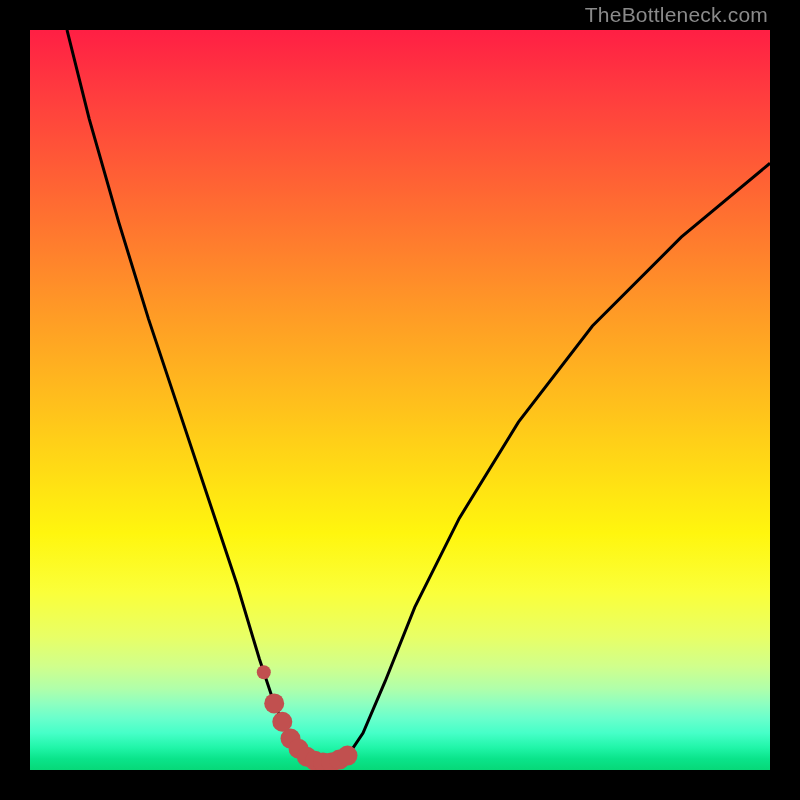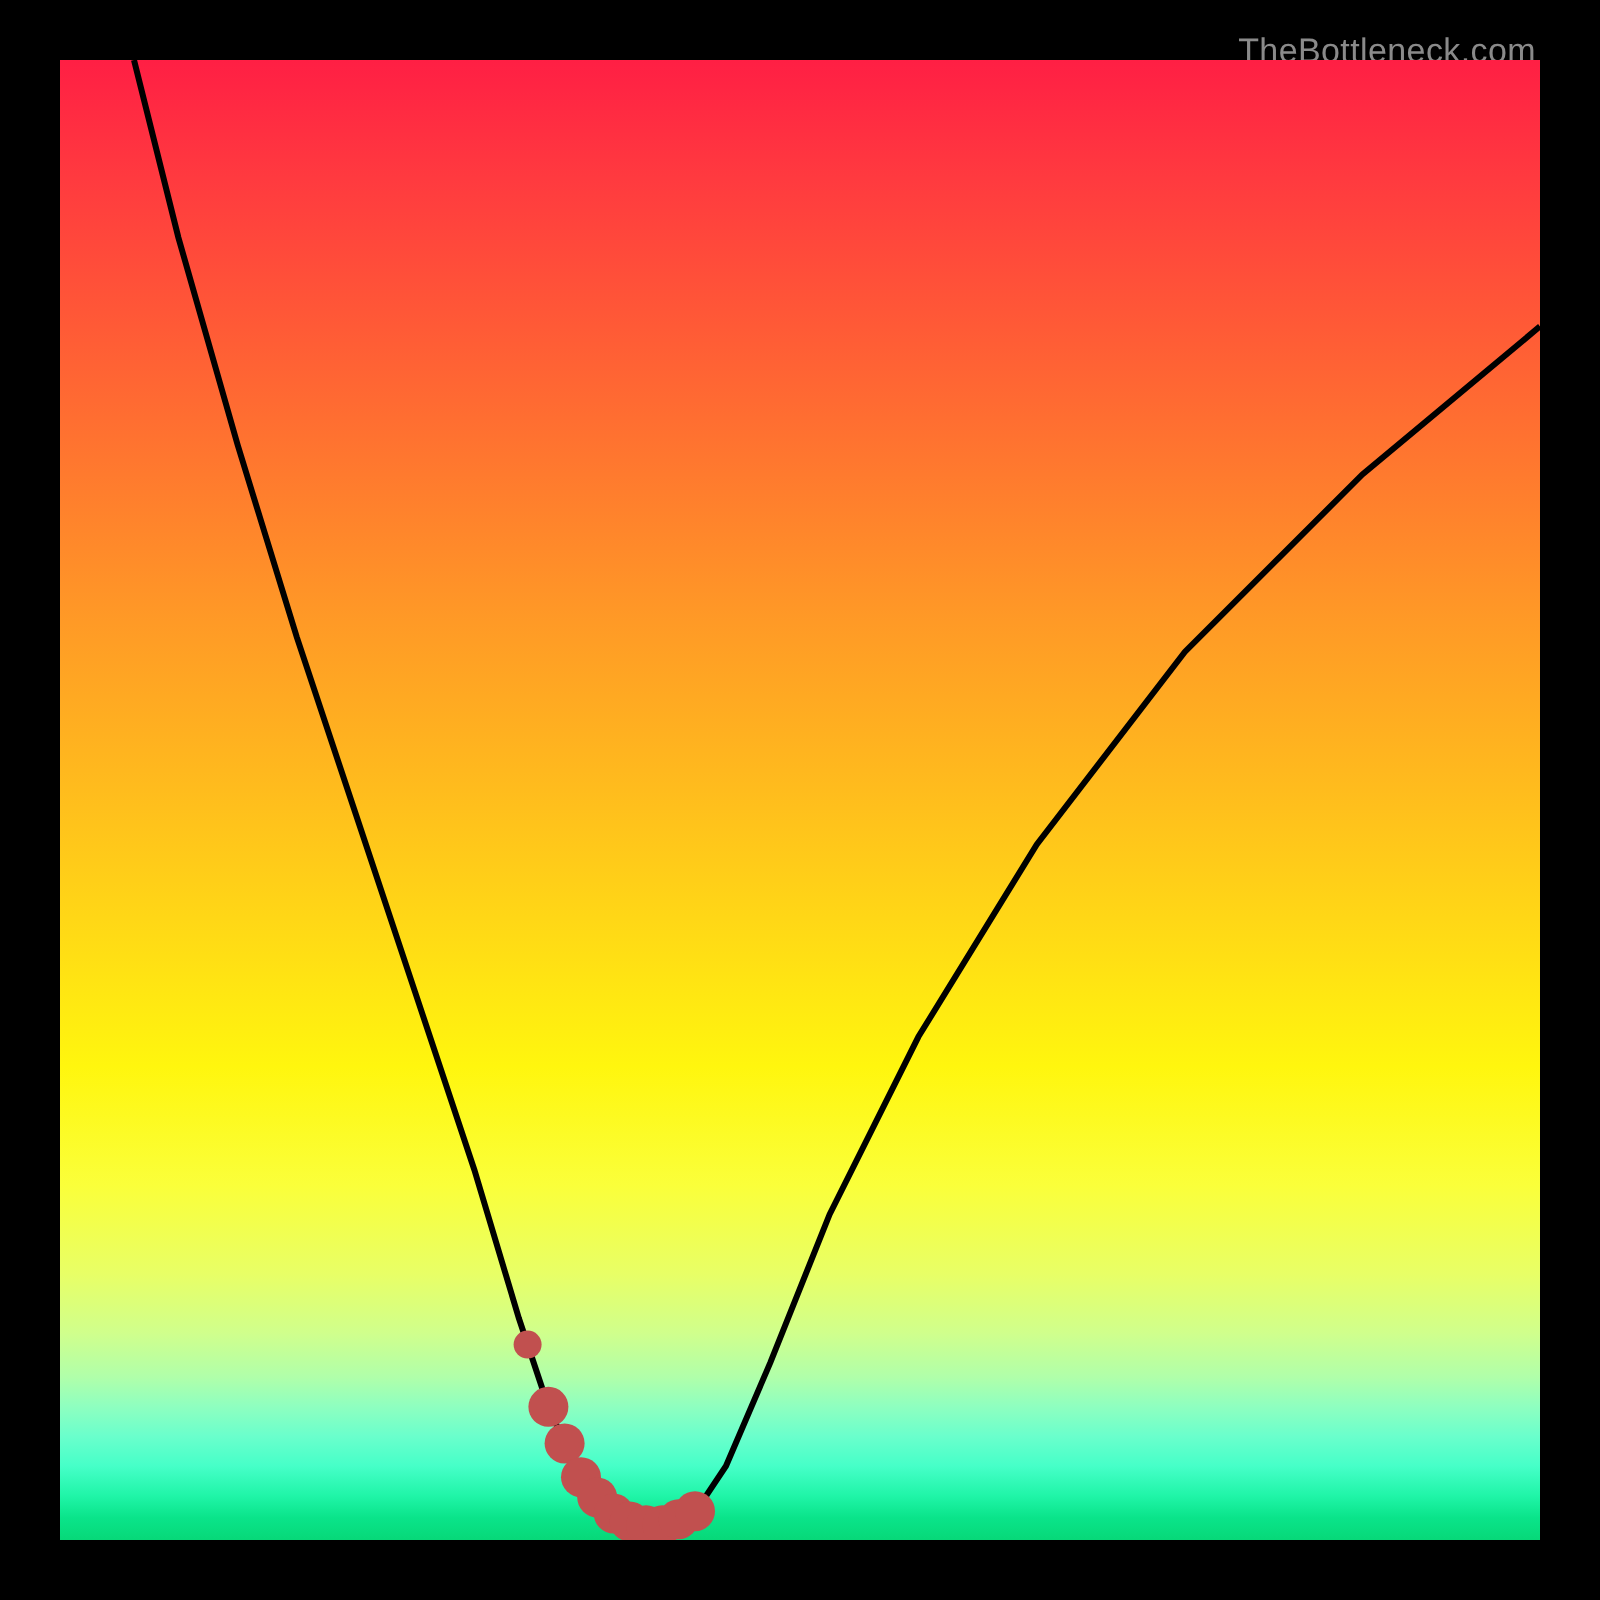--- a/index.html
+++ b/index.html
@@ -47,24 +47,24 @@
       #8effc0 91%,
       #6affcc 93%,
       #46ffc8 95%,
       #20f5a8 97%,
       #0ae48a 98.5%,
       #07d878 100%
     );
   }
   .watermark {
     position: absolute;
-    top: 16px;
+    top: 3px;
     right: 32px;
     font-family: Arial, Helvetica, sans-serif;
-    font-size: 17px;
+    font-size: 21px;
     color: #8a8a8a;
     letter-spacing: 0.2px;
     font-weight: 500;
     text-align: right;
   }
   svg.curve {
     position: absolute;
     left: 0;
     top: 0;
   }

